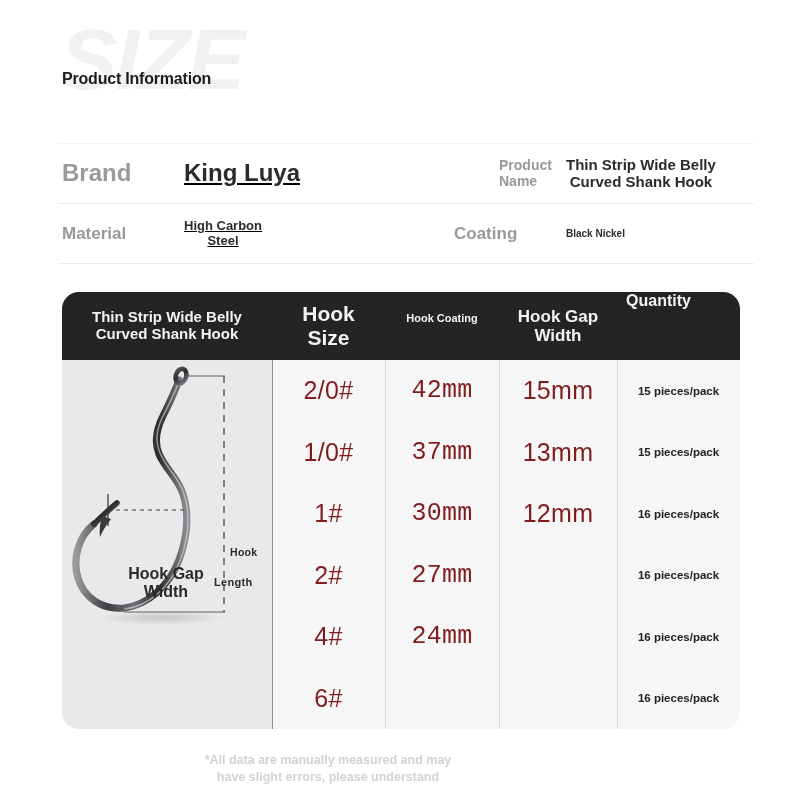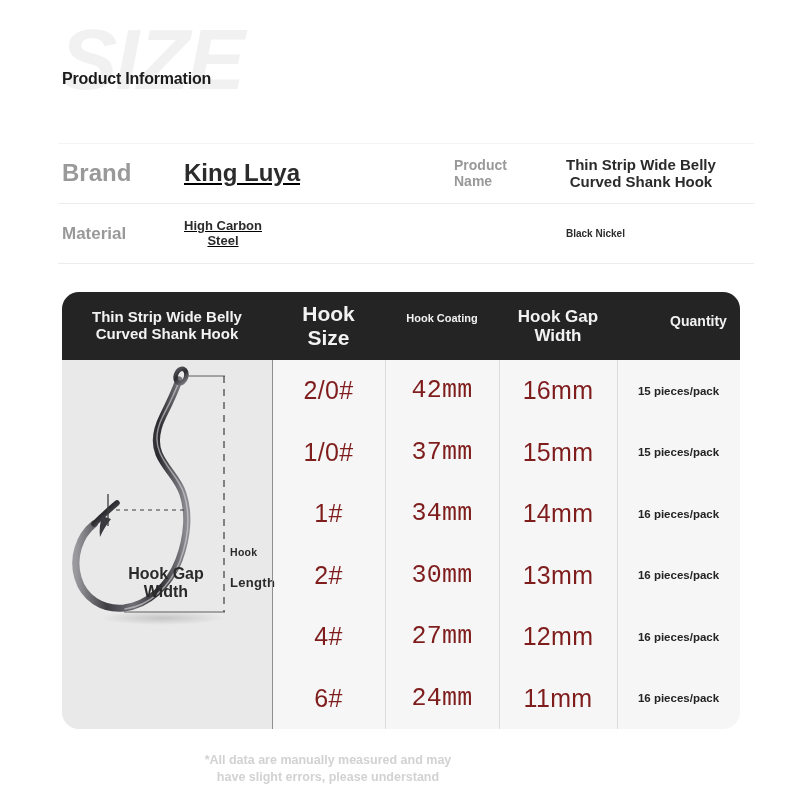--- a/index.html
+++ b/index.html
@@ -188,23 +188,23 @@
     text-align: center;
     width: 120px;
   }
   .len-label-1 {
     left: 168px;
     top: 186px;
     font-size: 10.5px;
     letter-spacing: 0.3px;
   }
   .len-label-2 {
-    left: 168px;
+    left: 152px;
     top: 216px;
-    font-size: 13px;
+    font-size: 11px;
     letter-spacing: 0.3px;
   }
 
   
   .footer {
     position: absolute;
     left: 0;
     top: 752px;
     width: 656px;
     text-align: center;
@@ -226,55 +226,58 @@
   <div class="spec-area">
 
     <div class="spec-row">
       <div class="spec-cell c-l1">
         <span class="spec-label sz-19">Brand</span>
       </div>
       <div class="spec-cell c-v1">
         <span class="spec-value sz-19">King Luya</span>
       </div>
       <div class="spec-cell c-l2">
-        <span class="spec-label sz-14" style="white-space: pre-line;">Product
+        <span class="spec-label sz-14" style="white-space: pre-line; margin-left: 45px;">Product
 Name</span>
       </div>
       <div class="spec-cell c-v2">
         <span class="spec-value sz-15 center-txt" style="white-space: pre-line;">Thin Strip Wide Belly
 Curved Shank Hook</span>
       </div>
     </div>
 
     <div class="spec-row">
       <div class="spec-cell c-l1">
         <span class="spec-label sz-17">Material</span>
       </div>
       <div class="spec-cell c-v1">
         <span class="spec-value sz-13 center-txt" style="white-space: pre-line;">High Carbon
 Steel</span>
+      </div>
+      <div class="spec-cell c-l2">
+        <span class="spec-label sz-17">Coating</span>
       </div>
       <div class="spec-cell c-v2">
         <span class="spec-value sz-10">Black Nickel</span>
       </div>
     </div>
 
   </div>
 
   <div class="table">
 
     <div class="thead">
       <div class="th" style="left: 0px; width: 210px; font-size: 15px; white-space: pre-line;">Thin Strip Wide Belly
 Curved Shank Hook</div>
       <div class="th" style="left: 210px; width: 113px; font-size: 21px; white-space: pre-line;">Hook
 Size</div>
       <div class="th" style="left:323px; width:114px; font-size:11px; align-items:flex-start; padding-top:20px; height:48px;">Hook Coating</div>
       <div class="th" style="left: 437px; width: 118px; font-size: 17px; white-space: pre-line;">Hook Gap
 Width</div>
-      <div class="th" style="left:575px; width:123px; font-size:14px; align-items:flex-start; padding-top:22px; height:46px;">Quantity</div>
+      <div class="th" style="left:535px; width:123px; font-size:16px; align-items:flex-start; height:46px;">Quantity</div>
     </div>
 
     <div class="tbody">
 
       <div class="diagram-cell">
         <svg class="hook-svg" width="210" height="369" viewBox="0 0 210 369">
           <defs>
             <linearGradient id="steel" x1="0" y1="0" x2="1" y2="0">
               <stop offset="0%" stop-color="#9a9a9e"></stop>
               <stop offset="28%" stop-color="#3d3d42"></stop>
@@ -344,33 +347,29 @@
         <div class="cell big">1/0#</div>
         <div class="cell big">1#</div>
         <div class="cell big">2#</div>
         <div class="cell big">4#</div>
         <div class="cell big">6#</div>
       </div>
 
       <div class="data-col" style="left:323px; width:114px;font-family:Liberation Mono, monospace;">
         <div class="cell big">42mm</div>
         <div class="cell big">37mm</div>
-        <div class="cell big">34mm</div>
         <div class="cell big">30mm</div>
         <div class="cell big">27mm</div>
         <div class="cell big">24mm</div>
       </div>
 
       <div class="data-col" style="left:437px; width:118px;">
-        <div class="cell big">16mm</div>
         <div class="cell big">15mm</div>
-        <div class="cell big">14mm</div>
         <div class="cell big">13mm</div>
         <div class="cell big">12mm</div>
-        <div class="cell big">11mm</div>
       </div>
 
       <div class="data-col" style="left:555px; width:123px;">
         <div class="cell small">15 pieces/pack</div>
         <div class="cell small">15 pieces/pack</div>
         <div class="cell small">16 pieces/pack</div>
         <div class="cell small">16 pieces/pack</div>
         <div class="cell small">16 pieces/pack</div>
         <div class="cell small">16 pieces/pack</div>
       </div>

